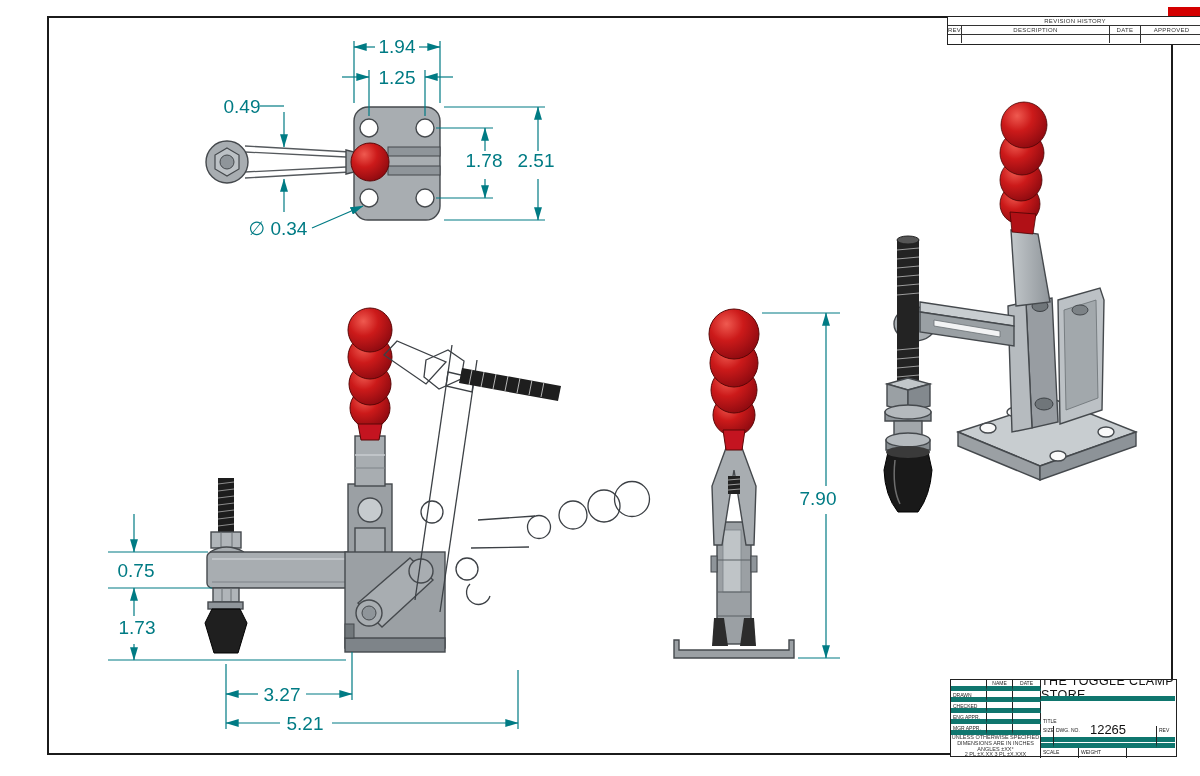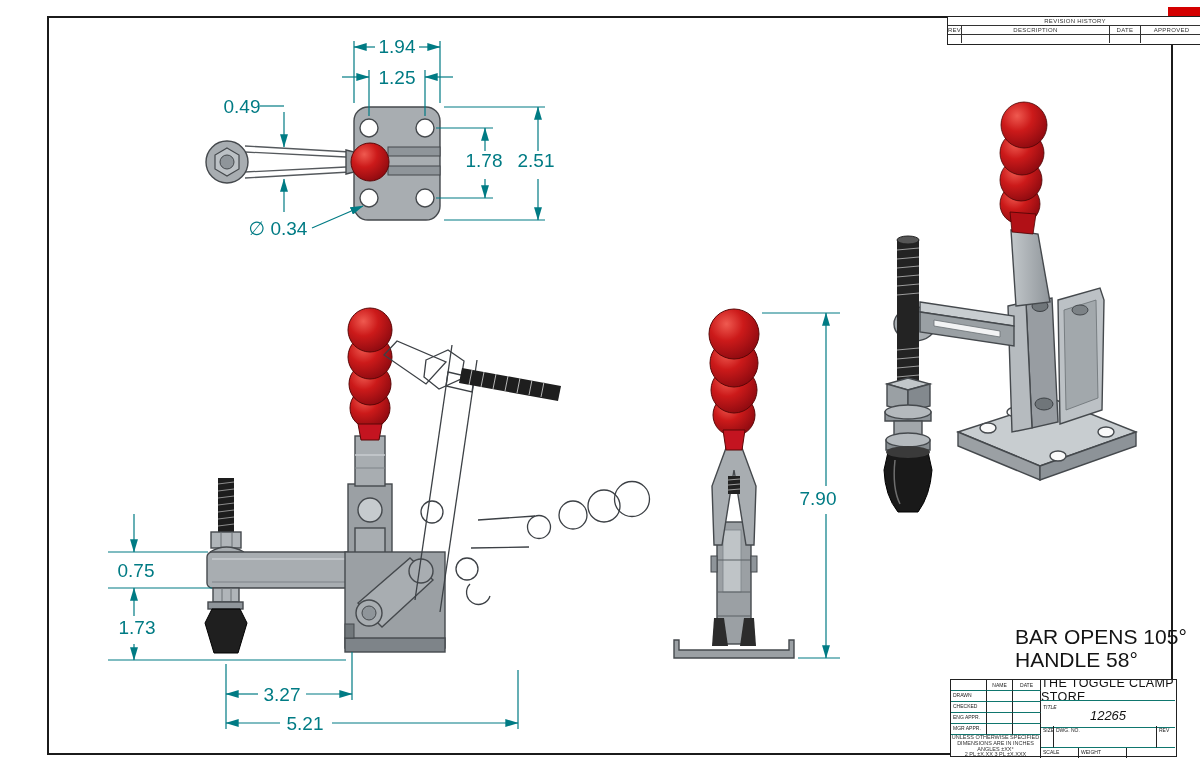--- a/index.html
+++ b/index.html
@@ -23,21 +23,21 @@
   .rev-cell{position:absolute;box-sizing:border-box;border-right:1px solid #333;
             border-bottom:1px solid #333;display:flex;align-items:center;justify-content:center;
             overflow:hidden;letter-spacing:.3px;}
   .no-r{border-right:none;} .no-b{border-bottom:none;}
 
   
   .title-block{position:absolute;left:938px;top:679px;width:227px;height:78px;
                border:1.5px solid #222;box-sizing:border-box;background:#fff;
                font-size:5px;color:#222;}
   .tb-cell{position:absolute;box-sizing:border-box;border-right:1px solid #222;
-           border-bottom:1px solid #0f766e;overflow:hidden;}
+           border-bottom:5px solid #0f766e;overflow:hidden;}
   .tb-lbl{padding:1px 0 0 2px;}
   .tb-center{display:flex;align-items:center;justify-content:center;}
   .company{font-size:12.5px;letter-spacing:.4px;color:#111;}
   .part-number{font-size:13px;color:#111;}
   .notes{position:absolute;left:0;top:55px;width:90px;height:23px;box-sizing:border-box;
          border-right:1px solid #222;display:flex;flex-direction:column;align-items:center;
          justify-content:center;font-size:5.5px;line-height:5.8px;text-align:center;color:#333;}
 
   .bar-note{position:absolute;left:1003px;top:625px;font-size:21px;line-height:23px;
             color:#141414;white-space:nowrap;}
@@ -299,24 +299,20 @@
     <div class="rev-cell" style="left:0;top:9px;width:14px;height:9px;">REV</div>
     <div class="rev-cell" style="left:14px;top:9px;width:148px;height:9px;">DESCRIPTION</div>
     <div class="rev-cell" style="left:162px;top:9px;width:31px;height:9px;">DATE</div>
     <div class="rev-cell no-r" style="left:193px;top:9px;width:61px;height:9px;">APPROVED</div>
     <div class="rev-cell no-b" style="left:0;top:18px;width:14px;height:8px;"></div>
     <div class="rev-cell no-b" style="left:14px;top:18px;width:148px;height:8px;"></div>
     <div class="rev-cell no-b" style="left:162px;top:18px;width:31px;height:8px;"></div>
     <div class="rev-cell no-r no-b" style="left:193px;top:18px;width:61px;height:8px;"></div>
   </div>
 
-  <div class="bar-note">
-    <div>BAR OPENS 105°</div>
-    <div>HANDLE 58°</div>
-  </div>
 
   <div class="title-block">
 
     <div class="tb-cell" style="left:0;top:0;width:36px;height:11px;"></div>
     <div class="tb-cell tb-center" style="left:36px;top:0;width:26px;height:11px;">NAME</div>
     <div class="tb-cell tb-center" style="left:62px;top:0;width:28px;height:11px;">DATE</div>
 
     <div class="tb-cell tb-lbl" style="left:0;top:11px;width:36px;height:11px;">DRAWN</div>
     <div class="tb-cell" style="left:36px;top:11px;width:26px;height:11px;"></div>
     <div class="tb-cell" style="left:62px;top:11px;width:28px;height:11px;"></div>
@@ -334,21 +330,21 @@
     <div class="tb-cell" style="left:62px;top:44px;width:28px;height:11px;"></div>
 
     <div class="notes">
       <div>UNLESS OTHERWISE SPECIFIED</div>
       <div>DIMENSIONS ARE IN INCHES</div>
       <div>ANGLES ±XX°</div>
       <div>2 PL ±X.XX 3 PL ±X.XXX</div>
     </div>
 
     <div class="tb-cell tb-center company" style="left:90px;top:0;width:134px;height:21px;border-right:none;">THE TOGGLE CLAMP STORE</div>
-    <div class="tb-cell" style="left:90px;top:23px;width:134px;height:25px;border-right:none;font-style:italic;">
+    <div class="tb-cell" style="left:90px;top:37px;width:134px;height:25px;border-right:none;">
       <div class="tb-lbl">TITLE</div>
       <div class="tb-center part-number" style="margin-top:-2px;">12265</div>
     </div>
     <div class="tb-cell tb-lbl" style="left:90px;top:46px;width:13px;height:22px;">SIZE</div>
     <div class="tb-cell tb-lbl" style="left:103px;top:46px;width:103px;height:22px;">DWG. NO.</div>
     <div class="tb-cell tb-lbl" style="left:206px;top:46px;width:18px;height:22px;border-right:none;">REV</div>
     <div class="tb-cell tb-lbl" style="left:90px;top:68px;width:38px;height:10px;border-bottom:none;">SCALE</div>
     <div class="tb-cell tb-lbl" style="left:128px;top:68px;width:48px;height:10px;border-bottom:none;">WEIGHT</div>
     <div class="tb-cell" style="left:176px;top:68px;width:48px;height:10px;border-bottom:none;border-right:none;"></div>
   </div>

